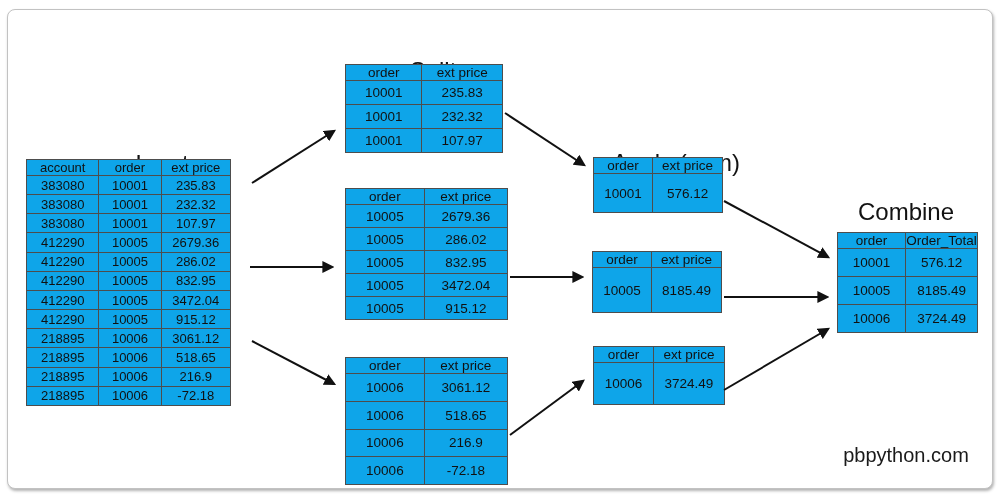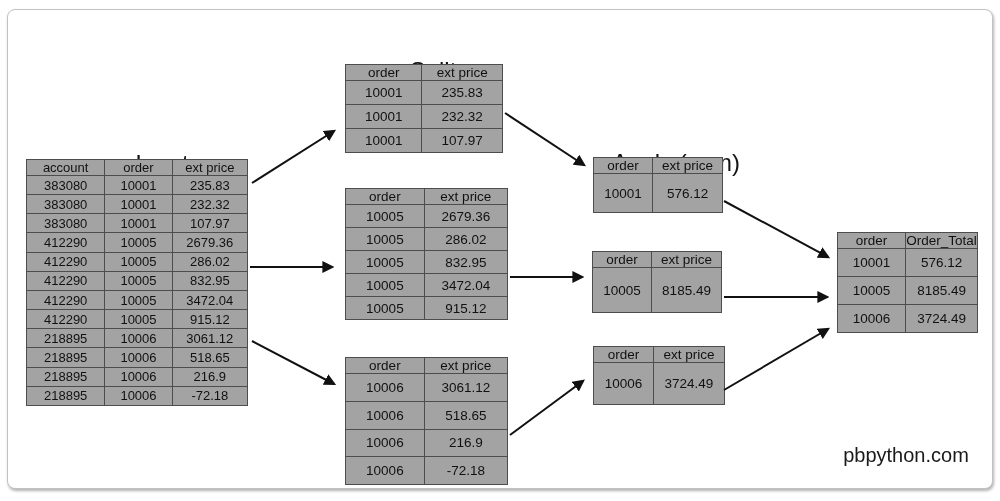--- a/index.html
+++ b/index.html
@@ -19,27 +19,27 @@
   }
   #title-input{left:162px;top:132px;}
   #title-split{left:433px;top:39px;}
   #title-apply{left:676px;top:131px;}
   #title-combine{left:906px;top:180px;}
   .watermark{
     position:absolute;left:906px;top:455px;transform:translate(-50%,-50%);
     font-size:20px;color:#1a1a1a;white-space:nowrap;
   }
   table.dt{
-    position:absolute;border-collapse:collapse;table-layout:fixed;background:#a3a3a3;
+    position:absolute;border-collapse:collapse;table-layout:fixed;background:#0ea5e9;
   }
   .dt th,.dt td{
     border:1px solid #4d4d4d;text-align:center;vertical-align:middle;
     padding:0;font-weight:400;color:#111;white-space:nowrap;overflow:hidden;
   }
-  .tbl-input  {left:26px;top:159px;width:222px;height:247px;font-size:13px;}
+  .tbl-input  {left:26px;top:159px;width:205px;height:247px;font-size:13px;}
   .tbl-input  th:nth-child(1){width:35%;}
   .tbl-input  th:nth-child(2){width:30%;}
   .tbl-split0 {left:345px;top:64px; width:158px;height:89px; font-size:13.5px;}
   .tbl-split1 {left:345px;top:188px;width:163px;height:132px;font-size:13.5px;}
   .tbl-split2 {left:345px;top:357px;width:163px;height:128px;font-size:13.5px;}
   .tbl-apply0 {left:593px;top:157px;width:130px;height:56px; font-size:13.5px;}
   .tbl-apply1 {left:592px;top:251px;width:130px;height:62px; font-size:13.5px;}
   .tbl-apply2 {left:593px;top:346px;width:132px;height:59px; font-size:13.5px;}
   .two-col    th:nth-child(1){width:48%;}
   .tbl-apply0 th:nth-child(1),.tbl-apply1 th:nth-child(1),.tbl-apply2 th:nth-child(1){width:45%;}
@@ -51,20 +51,21 @@
 </head>
 <body>
 
 <div id="canvas">
 
   <div class="card-border"></div>
 
   <div class="stage-title" id="title-input">Input</div>
   <div class="stage-title" id="title-split">Split</div>
   <div class="stage-title" id="title-apply">Apply (sum)</div>
+  <div class="stage-title" id="title-combine">Combine</div>
 
   <table class="dt tbl-input">
       <thead>
         <tr>
           <th>account</th>
           <th>order</th>
           <th>ext price</th>
         </tr>
       </thead>
       <tbody>

